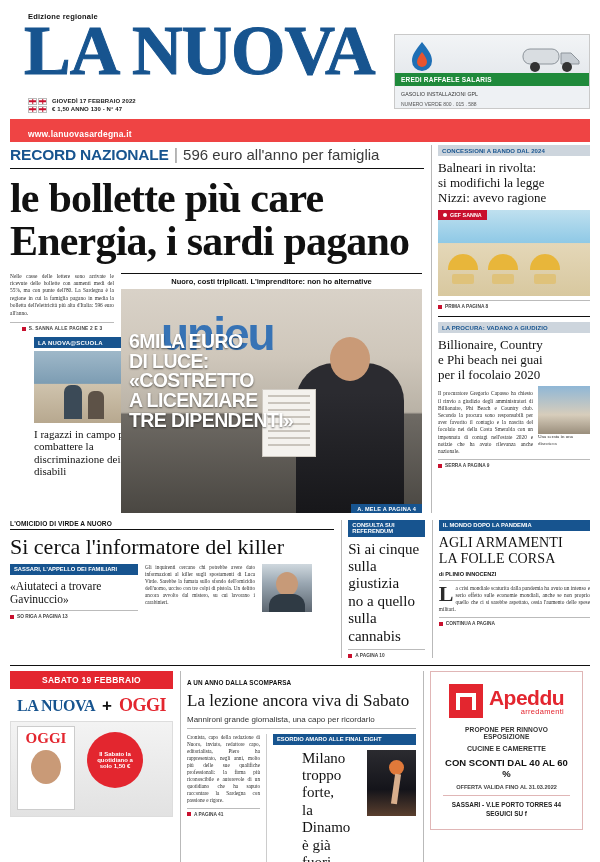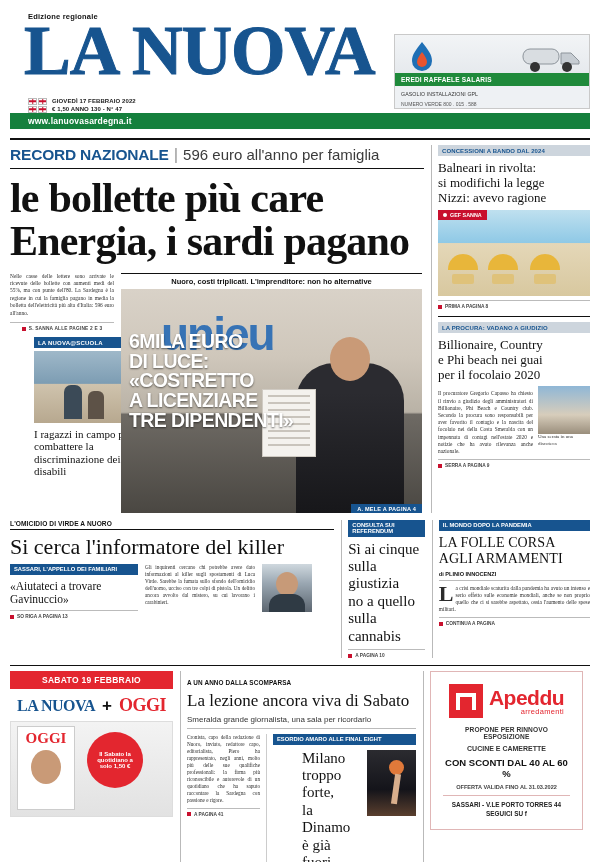--- a/index.html
+++ b/index.html
@@ -34,22 +34,22 @@
     border-bottom: 1.5px solid #17548f;
     padding: 0 2px 1px 2px;
   }
   .dateline { display: flex; align-items: center; gap: 5px; margin-left: 18px; margin-top: 14px; }
   .flag4 { display: grid; grid-template-columns: 9px 9px; grid-template-rows: 7px 7px; gap: 1px; }
   .flag4 i { background:#fff; border: .5px solid #bbb; position: relative; display:block; }
   .flag4 i:before { content:""; position:absolute; left:50%; top:0; width:1.5px; height:100%; background:#c8102e; transform:translateX(-50%); }
   .flag4 i:after { content:""; position:absolute; top:50%; left:0; height:1.5px; width:100%; background:#c8102e; transform:translateY(-50%); }
   .date-lines { font-size: 6px; line-height: 8px; font-weight: bold; color: #222; letter-spacing: .1px; }
   .urlbar {
-    background: #15803d; color: #fff;
-    font-size: 8.5px; font-weight: bold; padding: 3px 0 3px 18px;
+    margin-top: 6px; background: #ef4444; color: #fff;
+    font-size: 8.5px; font-weight: bold; padding: 10px 0 3px 18px;
     letter-spacing: .2px;
   }
 
   
   .top-ad {
     position: absolute; right: 0; top: 26px; width: 196px; height: 75px;
     border: 1px solid #c9c9c9; background: #eef1f4; overflow:hidden;
   }
   .top-ad .ad-green { position:absolute; left:0; top:0; width:100%; height:44px; background: linear-gradient(180deg,#f2f4f6 0%, #e4e8ec 100%); }
   .top-ad .ad-band { position:absolute; left:0; bottom:22px; width:100%; height:13px; background:#1f8a3b; }
@@ -405,22 +405,22 @@
       </div>
       <div class="r-ref">
         <span class="sq"></span>
         <span>A PAGINA 10</span>
       </div>
     </div>
 
     <div class="band-right">
       <span class="tag-dk">IL MONDO DOPO LA PANDEMIA</span>
       <div class="rr-head">
+        <div>AGLI ARMAMENTI</div>
         <div>LA FOLLE CORSA</div>
-        <div>AGLI ARMAMENTI</div>
       </div>
       <span class="rr-by">di PLINIO INNOCENZI</span>
       <div class="dropcap-p">La crisi mondiale scaturita dalla pandemia ha avuto un intenso e serio effetto sulle economie mondiali, anche se non proprio quello che ci si sarebbe aspettato, ossia l'aumento delle spese militari.</div>
       <div class="r-ref">
         <span class="sq"></span>
         <span>CONTINUA A PAGINA</span>
       </div>
     </div>
   </div>
 
@@ -438,21 +438,21 @@
           <div class="oggi">OGGI</div>
           <div class="face"></div>
         </div>
         <div class="circle">Il Sabato la quotidiano a solo 1,50 €</div>
       </div>
     </div>
 
     <div class="bt-mid">
       <span class="bt-kicker">A UN ANNO DALLA SCOMPARSA</span>
       <div class="bt-head">La lezione ancora viva di Sabato</div>
-      <div class="bt-sub">Smeralda grande giornalista, una sala per ricordarlo</div>
+      <div class="bt-sub">Mannironi grande giornalista, una capo per ricordarlo</div>
       <div class="bt-cols">
         <div class="bt-c1">
           <div class="b-body">Cronista, capo della redazione di Nuoro, inviato, redattore capo, editorialista, Piero ha rappresentato, negli anni, molto più delle sue qualifiche professionali: la firma più riconoscibile e autorevole di un quotidiano che ha saputo raccontare la Sardegna con passione e rigore.</div>
           <div class="r-ref">
             <span class="sq"></span>
             <span>A PAGINA 41</span>
           </div>
         </div>
         <div class="bt-c2">
           <span class="tag-blue2">ESORDIO AMARO ALLE FINAL EIGHT</span>

